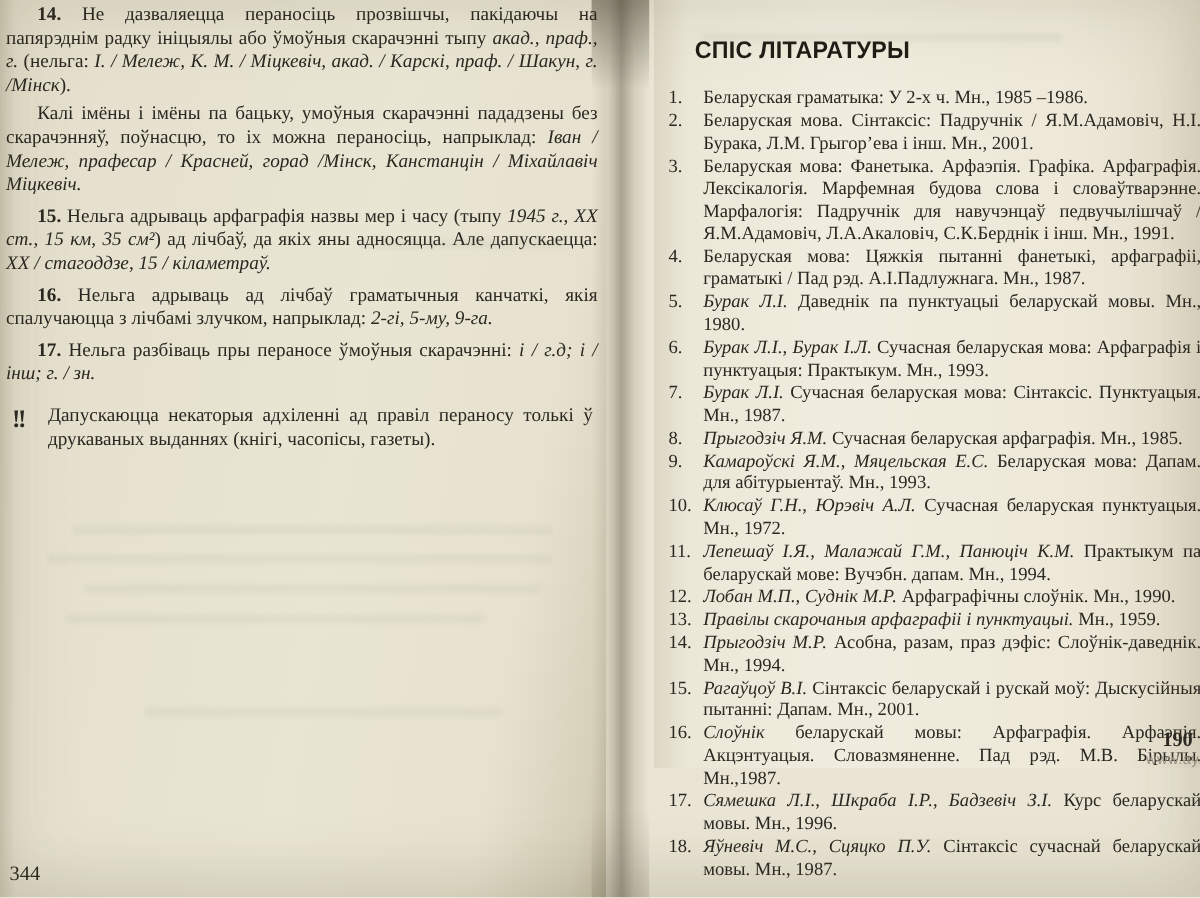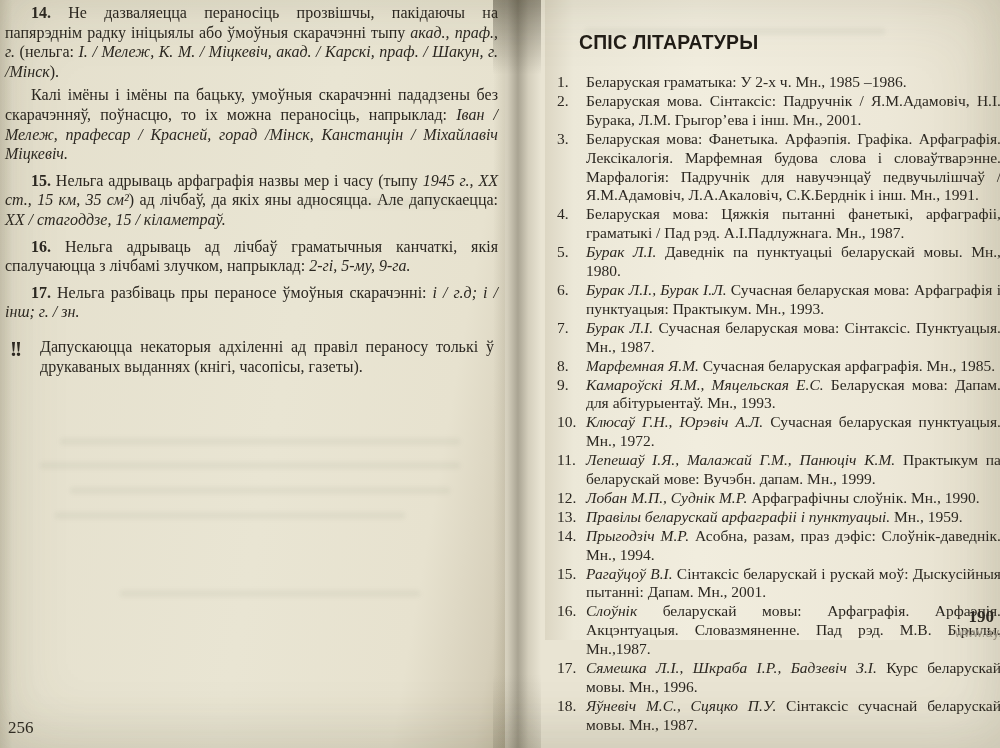--- a/index.html
+++ b/index.html
@@ -97,21 +97,21 @@
         <span class="note-text"><span>Дапускаюцца некаторыя адхіленні ад правіл пераносу толькі ў друкаваных выданнях (кнігі, часопісы, газеты).</span></span>
       </div>
     </div>
 
     <div class="ghost" style="left:300px;top:200px;width:170px;"></div>
     <div class="ghost" style="left:60px;top:438px;width:400px;"></div>
     <div class="ghost" style="left:40px;top:462px;width:420px;"></div>
     <div class="ghost" style="left:70px;top:487px;width:380px;"></div>
     <div class="ghost" style="left:55px;top:512px;width:350px;"></div>
     <div class="ghost" style="left:120px;top:590px;width:300px;"></div>
-    <div class="pgnum pgnum-left">256</div>
+    <div class="pgnum pgnum-left">344</div>
   </div>
 
   <div class="page-right">
     <h1 class="right-title">СПІС ЛІТАРАТУРЫ</h1>
     <ol class="bib-list">
       <li class="bib-item">
           <span class="bib-num">1.</span>
           <span class="bib-text"><span>Беларуская граматыка: У 2-х ч. Мн., 1985 –1986.</span></span>
         </li>
       <li class="bib-item">
@@ -133,41 +133,41 @@
       <li class="bib-item">
           <span class="bib-num">6.</span>
           <span class="bib-text"><span class="run-italic">Бурак Л.І., Бурак І.Л.</span><span> Сучасная беларуская мова: Арфаграфія і пунктуацыя: Практыкум. Мн., 1993.</span></span>
         </li>
       <li class="bib-item">
           <span class="bib-num">7.</span>
           <span class="bib-text"><span class="run-italic">Бурак Л.І.</span><span> Сучасная беларуская мова: Сінтаксіс. Пунктуацыя. Мн., 1987.</span></span>
         </li>
       <li class="bib-item">
           <span class="bib-num">8.</span>
-          <span class="bib-text"><span class="run-italic">Марфемная Я.М.</span><span> Сучасная беларуская арфаграфія. Мн., 1985.</span></span>
+          <span class="bib-text"><span class="run-italic">Прыгодзіч Я.М.</span><span> Сучасная беларуская арфаграфія. Мн., 1985.</span></span>
         </li>
       <li class="bib-item">
           <span class="bib-num">9.</span>
           <span class="bib-text"><span class="run-italic">Камароўскі Я.М., Мяцельская Е.С.</span><span> Беларуская мова: Дапам. для абітурыентаў. Мн., 1993.</span></span>
         </li>
       <li class="bib-item">
           <span class="bib-num">10.</span>
           <span class="bib-text"><span class="run-italic">Клюсаў Г.Н., Юрэвіч А.Л.</span><span> Сучасная беларуская пунктуацыя. Мн., 1972.</span></span>
         </li>
       <li class="bib-item">
           <span class="bib-num">11.</span>
-          <span class="bib-text"><span class="run-italic">Лепешаў І.Я., Малажай Г.М., Панюціч К.М.</span><span> Практыкум па беларускай мове: Вучэбн. дапам. Мн., 1999.</span></span>
+          <span class="bib-text"><span class="run-italic">Лепешаў І.Я., Малажай Г.М., Панюціч К.М.</span><span> Практыкум па беларускай мове: Вучэбн. дапам. Мн., 1994.</span></span>
         </li>
       <li class="bib-item">
           <span class="bib-num">12.</span>
           <span class="bib-text"><span class="run-italic">Лобан М.П., Суднік М.Р.</span><span> Арфаграфічны слоўнік. Мн., 1990.</span></span>
         </li>
       <li class="bib-item">
           <span class="bib-num">13.</span>
-          <span class="bib-text"><span class="run-italic">Правілы беларускай арфаграфіі і пунктуацыі.</span><span> Мн., 1959.</span></span>
+          <span class="bib-text"><span class="run-italic">Правілы скарочаныя арфаграфіі і пунктуацыі.</span><span> Мн., 1959.</span></span>
         </li>
       <li class="bib-item">
           <span class="bib-num">14.</span>
           <span class="bib-text"><span class="run-italic">Прыгодзіч М.Р.</span><span> Асобна, разам, праз дэфіс: Слоўнік-даведнік. Мн., 1994.</span></span>
         </li>
       <li class="bib-item">
           <span class="bib-num">15.</span>
           <span class="bib-text"><span class="run-italic">Рагаўцоў В.І.</span><span> Сінтаксіс беларускай і рускай моў: Дыскусійныя пытанні: Дапам. Мн., 2001.</span></span>
         </li>
       <li class="bib-item">

